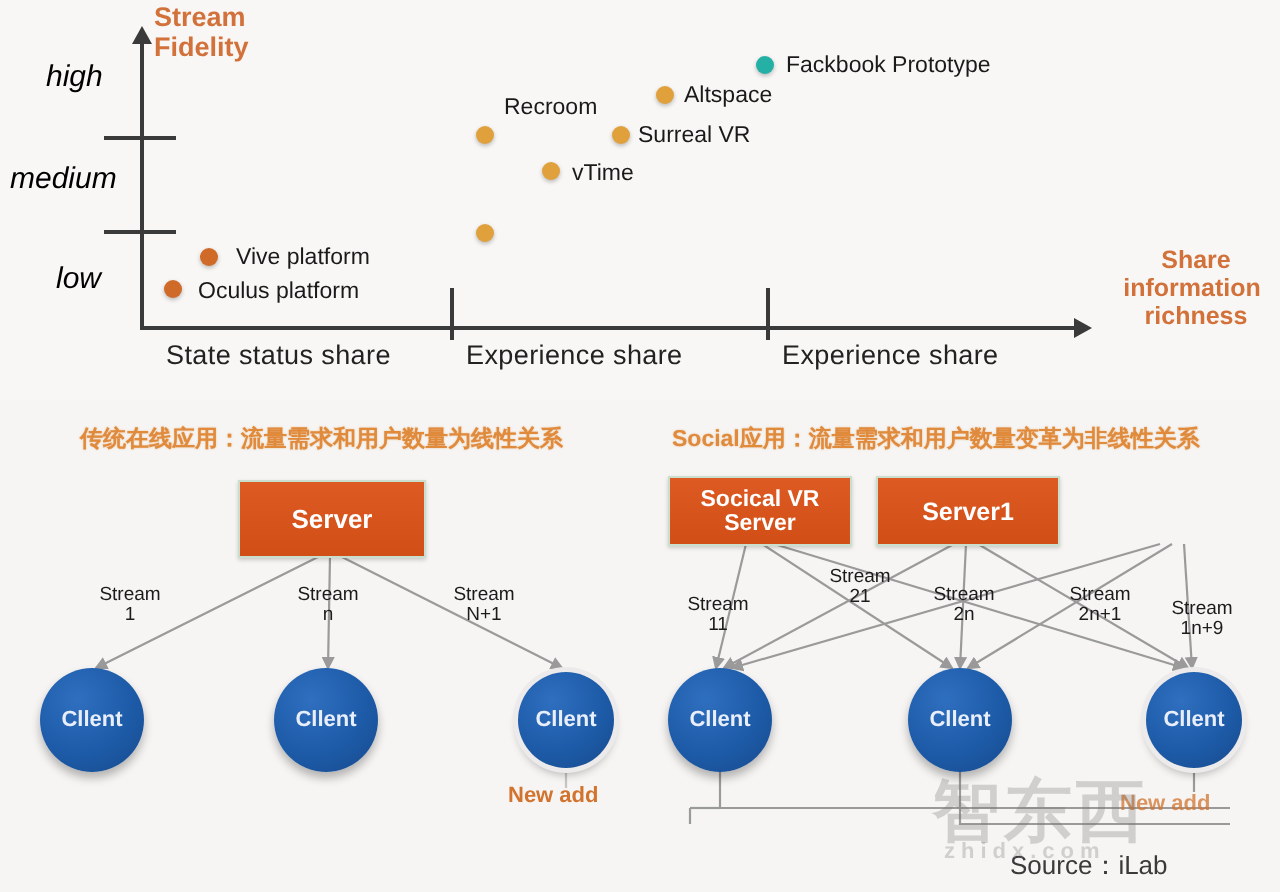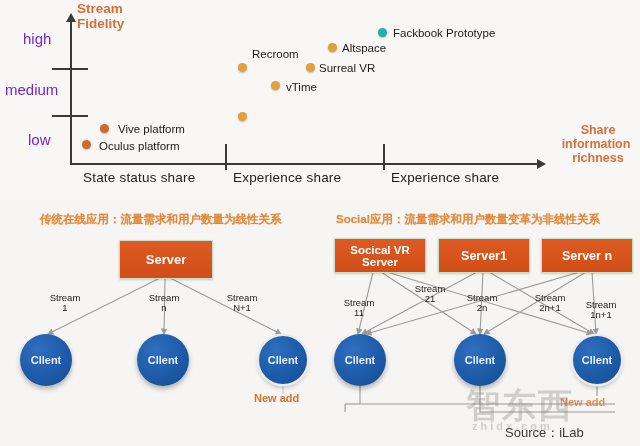--- a/index.html
+++ b/index.html
@@ -10,21 +10,21 @@
     position:relative;
   }
   #root{position:relative;width:640px;height:446px;}
 
   
   #chart-panel{position:absolute;left:0;top:0;width:640px;height:200px;background:#f8f7f5;}
   .axis-line{position:absolute;background:#3a3a3a;}
   .tick{position:absolute;background:#3a3a3a;}
   .divider{position:absolute;background:#3a3a3a;width:1.5px;}
   .axis-name{position:absolute;color:#222;font-size:13.5px;letter-spacing:.2px;white-space:nowrap;}
-  .y-cat{position:absolute;color:#6d28d9;font-size:15px;white-space:nowrap;}
+  .y-cat{position:absolute;color:#000000;font-size:15px;white-space:nowrap;font-style:italic;}
   .axis-title{position:absolute;color:#d2713a;font-weight:bold;font-size:13.5px;line-height:13px;white-space:nowrap;}
   .axis-title-right{position:absolute;color:#d2713a;font-weight:bold;font-size:12.5px;line-height:13px;text-align:center;white-space:nowrap;}
   .pt{position:absolute;width:9px;height:9px;border-radius:50%;background:#e0a03c;
       box-shadow:0 1px 2px rgba(0,0,0,.25);}
   .pt.dark{background:#d06a28;}
   .pt.teal{background:#25b0a6;}
   .pt-label{position:absolute;color:#1a1a1a;font-size:11.5px;white-space:nowrap;}
   .arrow-up{position:absolute;width:0;height:0;border-left:5px solid transparent;border-right:5px solid transparent;border-bottom:9px solid #3a3a3a;}
   .arrow-right{position:absolute;width:0;height:0;border-top:5px solid transparent;border-bottom:5px solid transparent;border-left:9px solid #3a3a3a;}
 
@@ -185,43 +185,40 @@
 
     <div class="diag-title" style="left:336px;top:12px;">Social应用：流量需求和用户数量变革为非线性关系</div>
 
     <div class="server-box" style="left:334px;top:38px;width:90px;height:33px;font-size:11.5px;flex-direction:column;">
       <span>Socical VR</span>
       <span>Server</span>
     </div>
     <div class="server-box" style="left:438px;top:38px;width:90px;height:33px;font-size:12.5px;">
       <span>Server1</span>
     </div>
-    <div class="server-box" style="left:541px;top:38px;width:90px;height:33px;font-size:12.5px;">
-      <span>Server n</span>
-    </div>
 
     <div class="stream-lbl" style="left:332px;top:98px;width:54px;">
       <div>Stream</div>
       <div>11</div>
     </div>
     <div class="stream-lbl" style="left:403px;top:84px;width:54px;">
       <div>Stream</div>
       <div>21</div>
     </div>
     <div class="stream-lbl" style="left:455px;top:93px;width:54px;">
       <div>Stream</div>
       <div>2n</div>
     </div>
     <div class="stream-lbl" style="left:521px;top:93px;width:58px;">
       <div>Stream</div>
       <div>2n+1</div>
     </div>
     <div class="stream-lbl" style="left:572px;top:100px;width:58px;">
       <div>Stream</div>
-      <div>1n+1</div>
+      <div>1n+9</div>
     </div>
 
     <div class="client" style="left:334px;top:134px;width:52px;height:52px;">
       <span>Cllent</span>
     </div>
     <div class="client" style="left:454px;top:134px;width:52px;height:52px;">
       <span>Cllent</span>
     </div>
     <div class="client new" style="left:573px;top:136px;width:48px;height:48px;">
       <span>Cllent</span>

